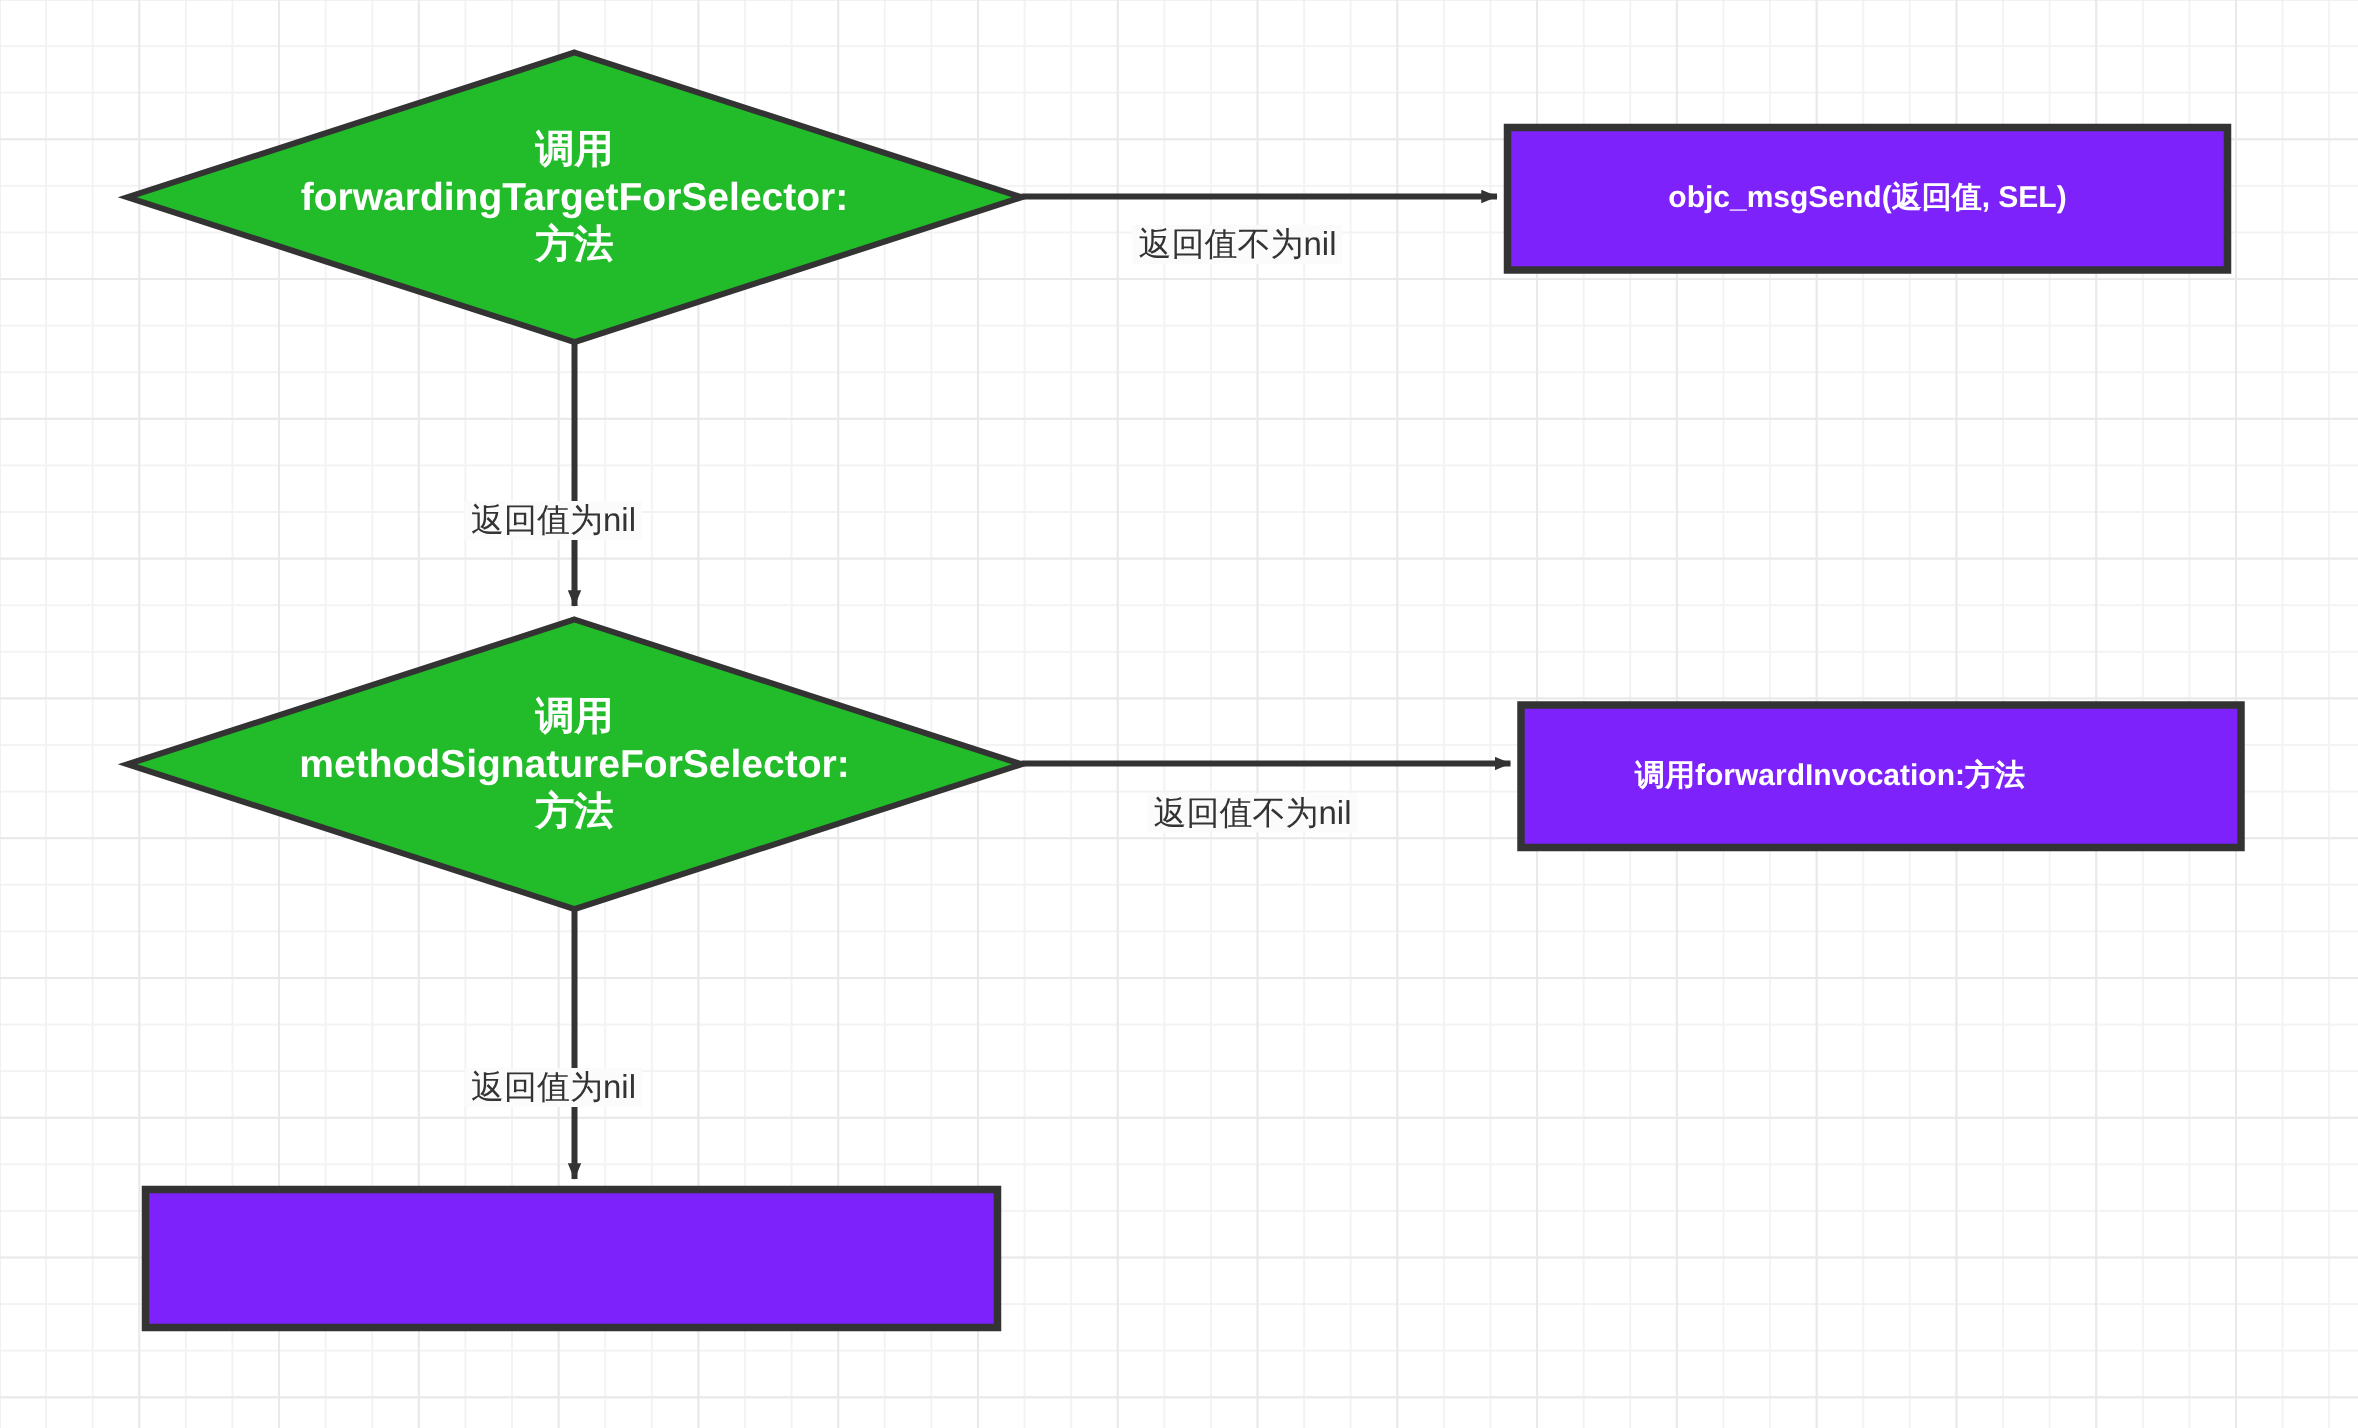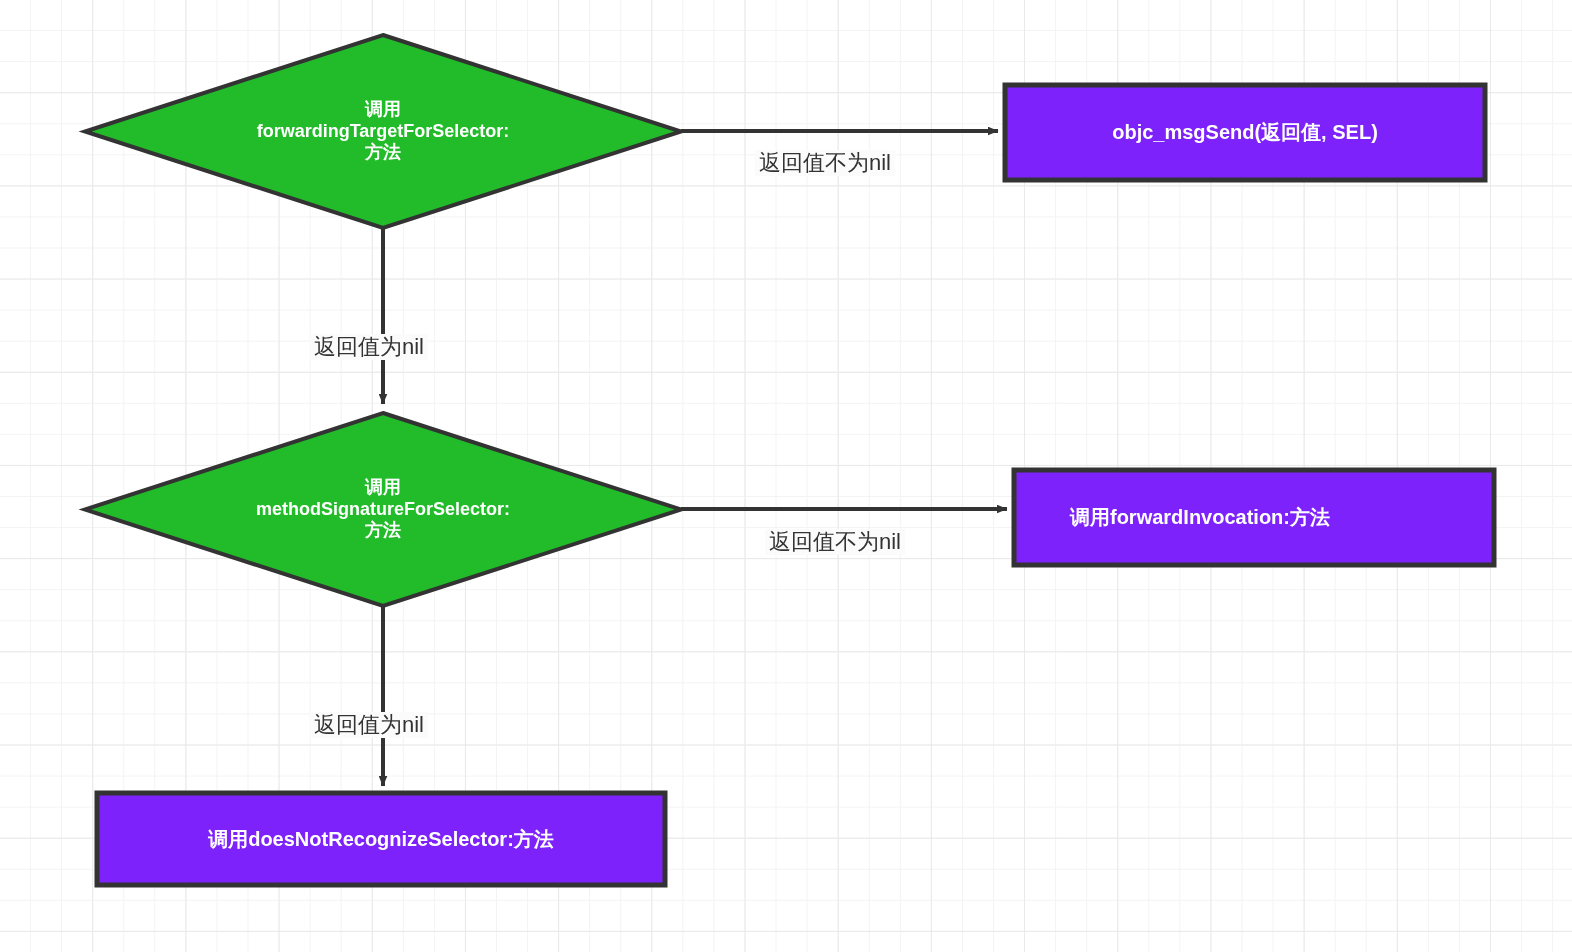--- a/index.html
+++ b/index.html
@@ -39,21 +39,21 @@
     align-items: center;
     justify-content: center;
     text-align: center;
     color: #ffffff;
     font-weight: 700;
     line-height: 1.22;
     pointer-events: none;
     white-space: pre-line;
   }
   .diamond-label {
-    font-size: 18px;
+    font-size: 26px;
   }
   .box-label {
     font-size: 20px;
   }
   .edge-label {
     position: absolute;
     color: #333333;
     font-size: 22px;
     background: #fbfbfb;
     padding: 1px 4px;
@@ -96,23 +96,22 @@
   <div class="node-label diamond-label" style="left:85px; top:35px; width:596px; height:193px;">调用
 forwardingTargetForSelector:
 方法</div>
 
   <div class="node-label box-label" style="left:1005px; top:85px; width:480px; height:95px;">objc_msgSend(返回值, SEL)</div>
 
   <div class="node-label diamond-label" style="left:85px; top:413px; width:596px; height:193px;">调用
 methodSignatureForSelector:
 方法</div>
 
-  <div class="node-label box-label" style="left:960px; top:470px; width:480px; height:95px;">调用forwardInvocation:方法</div>
+  <div class="node-label box-label" style="left:980px; top:470px; width:480px; height:95px;">调用forwardInvocation:方法</div>
 
-  <div class="node-label box-label" style="left:97px; top:793px; width:568px; height:92px;">调用doesNotRecognizeSelector:方法</div>
 
   <div class="edge-label" style="left:755px; top:118px;">返回值不为nil</div>
 
   <div class="edge-label" style="left:310px; top:302px;">返回值为nil</div>
 
   <div class="edge-label" style="left:765px; top:497px;">返回值不为nil</div>
 
   <div class="edge-label" style="left:310px; top:680px;">返回值为nil</div>
 
 </div>

